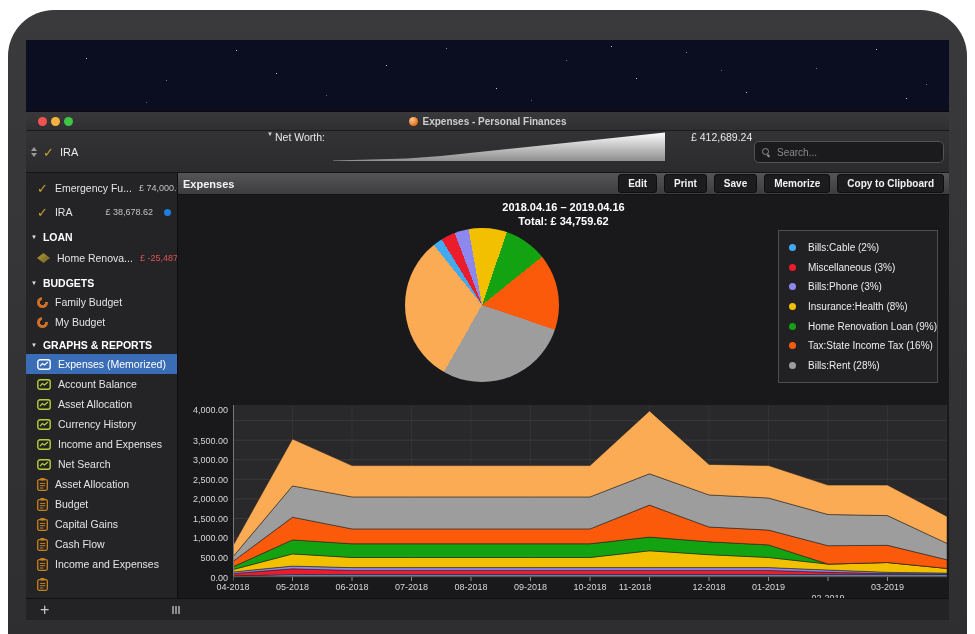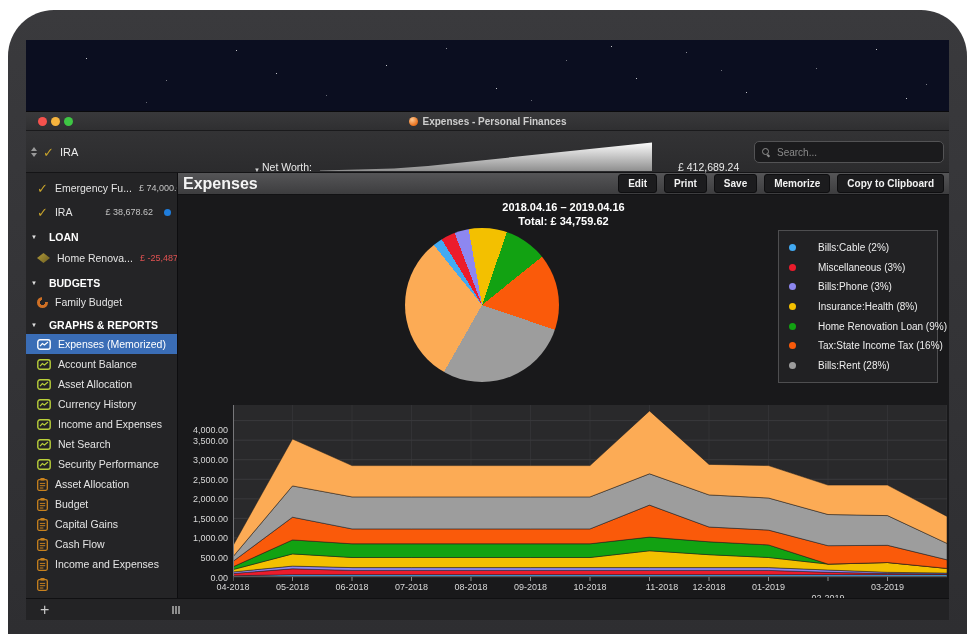--- a/index.html
+++ b/index.html
@@ -29,68 +29,68 @@
   .app-icon{width:9px;height:9px;border-radius:50%;background:radial-gradient(circle at 35% 30%,#ffc890,#e8701c 70%);}
 
   .toolbar{position:relative;height:42px;background:linear-gradient(#333335,#2b2b2d);border-bottom:1px solid #141416;}
   .acct-sel{position:absolute;left:5px;top:0;height:42px;display:flex;align-items:center;gap:6px;}
   .stepper{display:flex;flex-direction:column;gap:2px;align-items:center;}
   .stepper i{display:block;width:0;height:0;border-left:3px solid transparent;border-right:3px solid transparent;}
   .stepper i.up{border-bottom:4px solid #9a9a9a;}
   .stepper i.dn{border-top:4px solid #9a9a9a;}
   .gold-check{color:#c7a32b;font-size:13px;font-weight:bold;line-height:1;}
   .acct-label{color:#ececec;font-size:11px;}
-  .nw{position:absolute;left:228px;top:0;height:42px;display:flex;align-items:flex-end;}
+  .nw{position:absolute;left:241px;top:0;height:42px;display:flex;align-items:flex-start;}
   .disc{color:#cfcfcf;font-size:6px;margin-right:2px;}
   .nw-label{color:#e9e9e9;font-size:10.5px;}
   .nw-chart{margin-left:8px;display:block;}
   .nw-amount{margin-left:26px;color:#e9e9e9;font-size:10.5px;}
   .search{position:absolute;right:5px;top:10px;width:190px;height:22px;background:#1b1b1d;
     border:1px solid #535355;border-radius:5px;display:flex;align-items:center;padding:0 7px;gap:5px;}
   .mag{position:relative;width:8px;height:8px;flex:none;}
   .mag::before{content:"";position:absolute;left:0;top:0;width:5px;height:5px;border:1.5px solid #8f8f8f;border-radius:50%;}
   .mag::after{content:"";position:absolute;left:6px;top:6px;width:3px;height:1.5px;background:#8f8f8f;transform:rotate(45deg);transform-origin:0 0;}
   .search input{flex:1;background:transparent;border:none;outline:none;color:#c9c9c9;font-size:10px;
     font-family:"Liberation Sans","DejaVu Sans",sans-serif;}
   .search input::placeholder{color:#8a8a8a;}
 
   .sidebar{position:absolute;left:0;top:61px;width:152px;bottom:22px;background:#242426;
     border-right:1px solid #0d0d0f;overflow:hidden;padding-top:3px;}
-  .sb-header{display:flex;align-items:center;gap:10px;height:22px;padding:4px 4px 0 5px;
+  .sb-header{display:flex;align-items:center;gap:4px;height:22px;padding:4px 4px 0 5px;
     color:#ffffff;font-size:10.5px;font-weight:bold;}
   .sb-header .disc{font-size:6px;color:#e0e0e0;}
   .sb-item{display:flex;align-items:center;height:20px;padding:0 6px 0 11px;gap:7px;
     color:#e4e4e4;font-size:10.5px;white-space:nowrap;}
   .sb-item.tall{height:24px;}
   .sb-item.selected{background:#3a6db6;color:#fff;}
   .sb-item .amount{margin-left:auto;font-size:9px;color:#c3c3c3;}
   .sb-item .amount.neg{color:#e05252;}
   .sb-item .blue-dot{width:7px;height:7px;border-radius:50%;background:#1f7ddc;margin-left:4px;flex:none;}
   .icon-diamond{width:13px;height:10px;flex:none;background:linear-gradient(135deg,#b09a3a,#6e5f20);
     clip-path:polygon(50% 0,100% 50%,50% 100%,0 50%);}
   .icon-budget{width:11px;height:11px;border-radius:50%;flex:none;
     background:radial-gradient(circle at center,#242426 0 2.3px,transparent 2.4px),
     conic-gradient(from 0deg,transparent 0 80deg,#cf7025 80deg 360deg);}
   .icon-svg{flex:none;display:block;}
 
   .main{position:absolute;left:152px;top:61px;right:0;bottom:22px;background:#19191b;}
   .main-header{height:22px;background:linear-gradient(#555557,#3d3d3f);display:flex;align-items:center;
     padding:0 5px;border-bottom:1px solid #121214;}
-  .main-title{font-size:16px;font-weight:bold;color:#f4f4f4;}
+  .main-title{font-size:11px;font-weight:bold;color:#f4f4f4;}
   .btns{margin-left:auto;display:flex;gap:7px;}
   .hbtn{background:#1c1c1e;border:1px solid #0e0e10;border-radius:3px;color:#f2f2f2;
     font-size:10px;font-weight:bold;padding:2px 9px;line-height:13px;cursor:default;}
 
   .report{position:absolute;left:0;right:0;top:22px;bottom:0;}
   .rep-title{position:absolute;left:0;right:0;top:5px;text-align:center;color:#fff;
     font-size:11px;font-weight:bold;line-height:14px;}
   .pie{position:absolute;left:227px;top:33px;width:154px;height:154px;border-radius:50%;}
   .legend{position:absolute;left:600px;top:35px;width:160px;background:#212123;
     border:1px solid #4e4e50;padding:7px 0;}
-  .lg-row{display:flex;align-items:center;gap:22px;padding:4.3px 10px;font-size:10px;color:#ededed;white-space:nowrap;}
+  .lg-row{display:flex;align-items:center;gap:12px;padding:4.3px 10px;font-size:10px;color:#ededed;white-space:nowrap;}
   .lg-dot{width:7px;height:7px;border-radius:50%;flex:none;}
 
   .areachart{position:absolute;left:0;right:0;top:203px;height:200px;}
   .plot-svg{position:absolute;left:55px;top:7px;}
   .ylab{position:absolute;left:0;width:50px;text-align:right;font-size:9px;color:#d8d8d8;}
   .xlab{position:absolute;width:52px;text-align:center;font-size:9px;color:#d8d8d8;top:184px;}
 
   .bottombar{position:absolute;left:0;right:0;bottom:0;height:22px;background:#232325;
     border-top:1px solid #101012;}
   .addbtn{position:absolute;left:14px;top:1px;color:#c9c9c9;font-size:16px;font-weight:normal;line-height:20px;}
@@ -167,20 +167,24 @@
             <span class="amount neg">£ -25,487.82</span>
           </div>
           <div class="sb-header">
             <span class="disc">▼</span>
             <span>BUDGETS</span>
           </div>
           <div class="sb-item">
             <span class="icon-budget"></span>
             <span>Family Budget</span>
           </div>
+          <div class="sb-item">
+            <span class="icon-budget"></span>
+            <span>My Budget</span>
+          </div>
           <div class="sb-header">
             <span class="disc">▼</span>
             <span>GRAPHS &amp; REPORTS</span>
           </div>
           <div class="sb-item selected">
             <svg width="14" height="11" viewBox="0 0 14 11" class="icon-svg">
               <rect x="0.8" y="0.8" width="12.4" height="9.4" rx="2.2" fill="none" stroke="#ffffff" stroke-width="1.4"></rect>
               <polyline points="3,7.2 5.4,4.6 7.4,6 11,3" fill="none" stroke="#ffffff" stroke-width="1.2"></polyline>
             </svg>
             <span>Expenses (Memorized)</span>
@@ -212,27 +216,20 @@
               <polyline points="3,7.2 5.4,4.6 7.4,6 11,3" fill="none" stroke="#b9cf3a" stroke-width="1.2"></polyline>
             </svg>
             <span>Income and Expenses</span>
           </div>
           <div class="sb-item">
             <svg width="14" height="11" viewBox="0 0 14 11" class="icon-svg">
               <rect x="0.8" y="0.8" width="12.4" height="9.4" rx="2.2" fill="none" stroke="#b9cf3a" stroke-width="1.4"></rect>
               <polyline points="3,7.2 5.4,4.6 7.4,6 11,3" fill="none" stroke="#b9cf3a" stroke-width="1.2"></polyline>
             </svg>
             <span>Net Search</span>
-          </div>
-          <div class="sb-item">
-            <svg width="14" height="11" viewBox="0 0 14 11" class="icon-svg">
-              <rect x="0.8" y="0.8" width="12.4" height="9.4" rx="2.2" fill="none" stroke="#b9cf3a" stroke-width="1.4"></rect>
-              <polyline points="3,7.2 5.4,4.6 7.4,6 11,3" fill="none" stroke="#b9cf3a" stroke-width="1.2"></polyline>
-            </svg>
-            <span>Security Performance</span>
           </div>
           <div class="sb-item">
             <svg width="11" height="13" viewBox="0 0 11 13" class="icon-svg">
               <rect x="0.7" y="1.7" width="9.6" height="10.6" rx="1.5" fill="none" stroke="#c9821e" stroke-width="1.3"></rect>
               <rect x="3.2" y="0" width="4.6" height="2.6" rx="1" fill="#c9821e"></rect>
               <line x1="2.8" y1="5.4" x2="8.2" y2="5.4" stroke="#c9821e" stroke-width="1"></line>
               <line x1="2.8" y1="7.7" x2="8.2" y2="7.7" stroke="#c9821e" stroke-width="1"></line>
               <line x1="2.8" y1="10" x2="6.4" y2="10" stroke="#c9821e" stroke-width="1"></line>
             </svg>
             <span>Asset Allocation</span>
@@ -384,29 +381,29 @@
                 <line x1="654.5" y1="172" x2="654.5" y2="176" stroke="#8a8a8a" stroke-width="1"></line>
               </svg>
               <div class="ylab" style="top: 174.5px;">0.00</div>
               <div class="ylab" style="top: 154.955px;">500.00</div>
               <div class="ylab" style="top: 135.409px;">1,000.00</div>
               <div class="ylab" style="top: 115.864px;">1,500.00</div>
               <div class="ylab" style="top: 96.3182px;">2,000.00</div>
               <div class="ylab" style="top: 76.7727px;">2,500.00</div>
               <div class="ylab" style="top: 57.2273px;">3,000.00</div>
               <div class="ylab" style="top: 37.6818px;">3,500.00</div>
-              <div class="ylab" style="top: 27px; text-align: right;">4,000.00</div>
+              <div class="ylab" style="top: 7px; text-align: right;">4,000.00</div>
               <div class="xlab" style="left: 29px;">04-2018</div>
               <div class="xlab" style="left: 88.5px;">05-2018</div>
               <div class="xlab" style="left: 148px;">06-2018</div>
               <div class="xlab" style="left: 207.5px;">07-2018</div>
               <div class="xlab" style="left: 267px;">08-2018</div>
               <div class="xlab" style="left: 326.5px;">09-2018</div>
               <div class="xlab" style="left: 386px;">10-2018</div>
-              <div class="xlab" style="left: 458px;">11-2018</div>
+              <div class="xlab" style="left: 431px;">11-2018</div>
               <div class="xlab" style="left: 505px;">12-2018</div>
               <div class="xlab" style="left: 564.5px;">01-2019</div>
               <div class="xlab" style="left: 624px; margin-top: 11px;">02-2019</div>
               <div class="xlab" style="left: 683.5px;">03-2019</div>
             </div>
         </div>
       </div>
 
       <div class="bottombar">
         <span class="addbtn">+</span>

